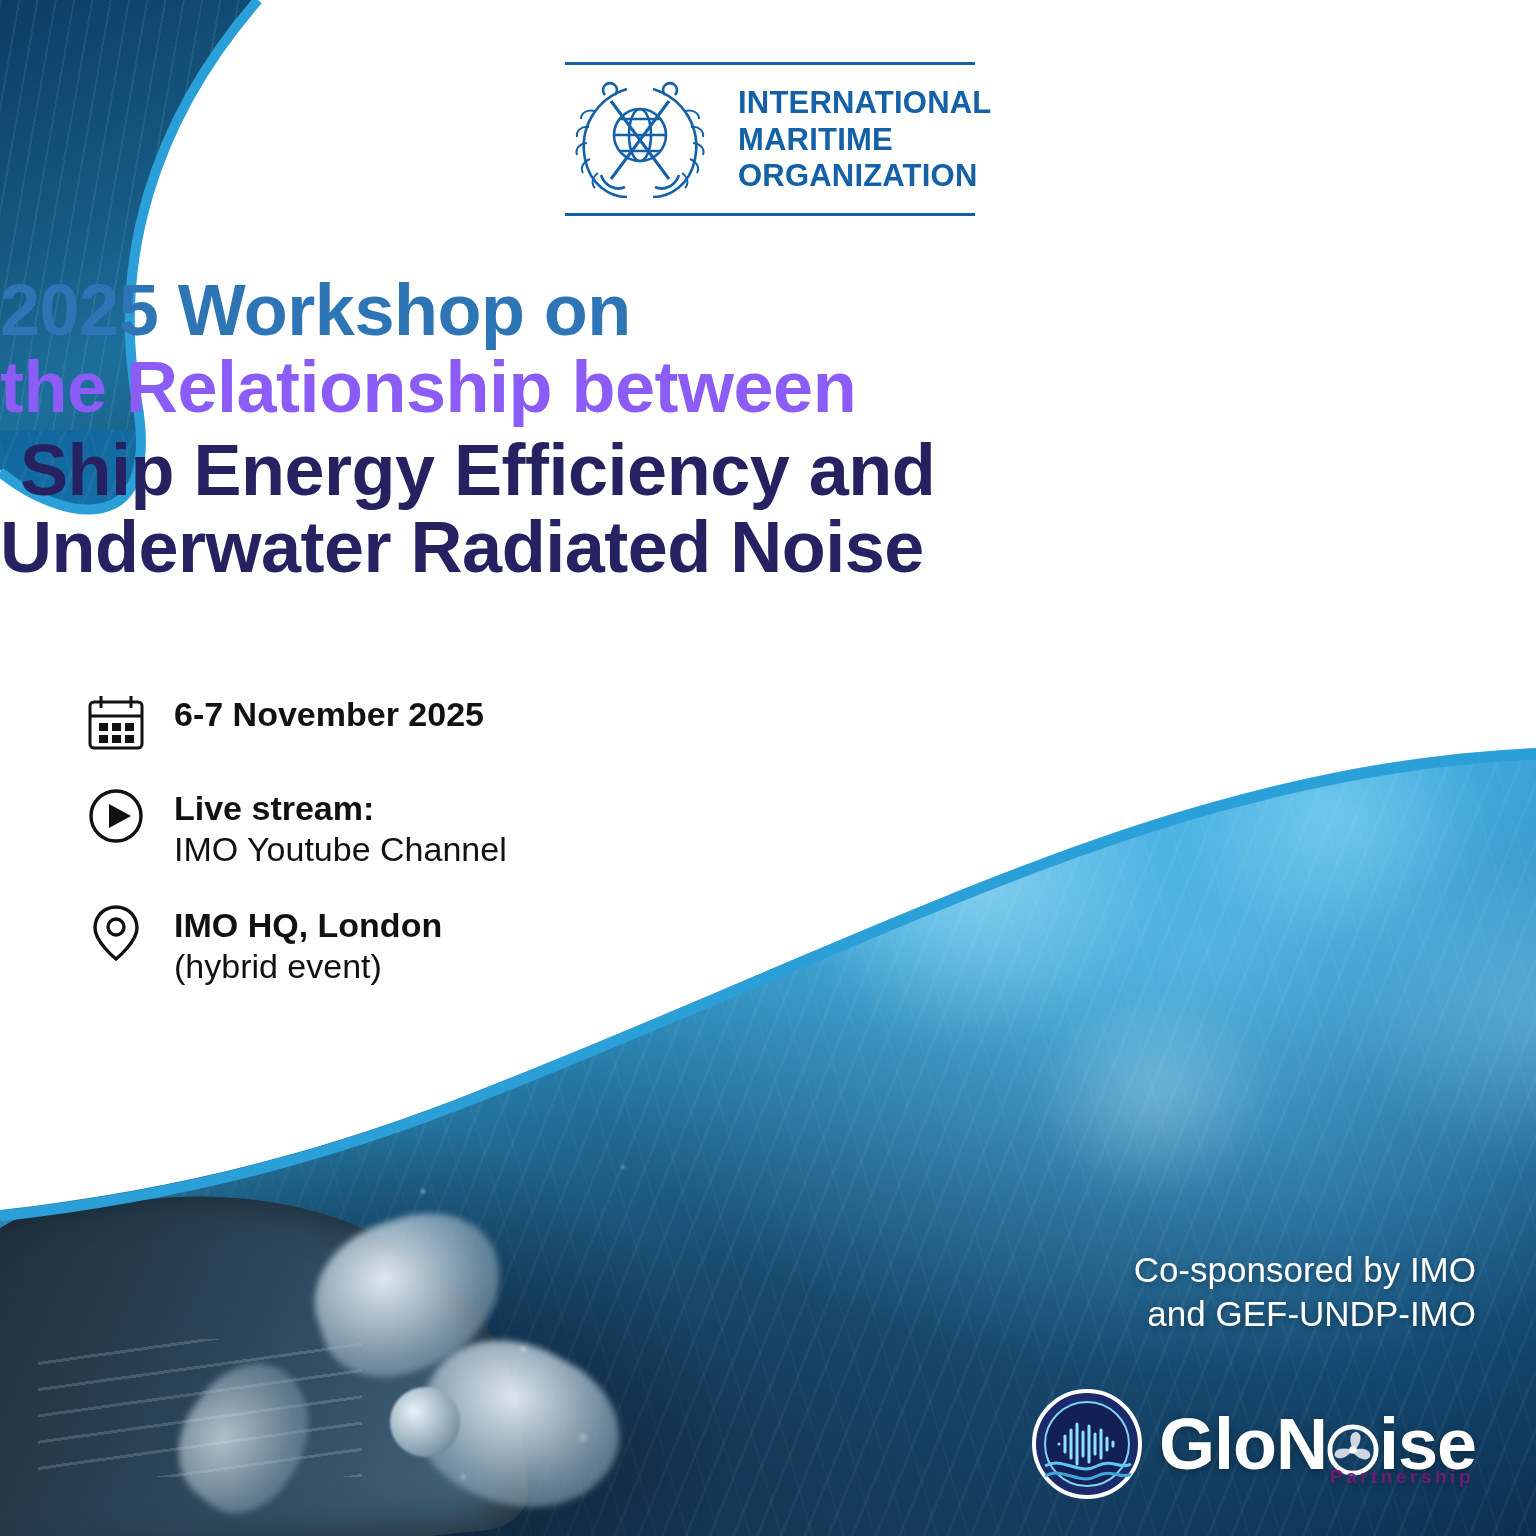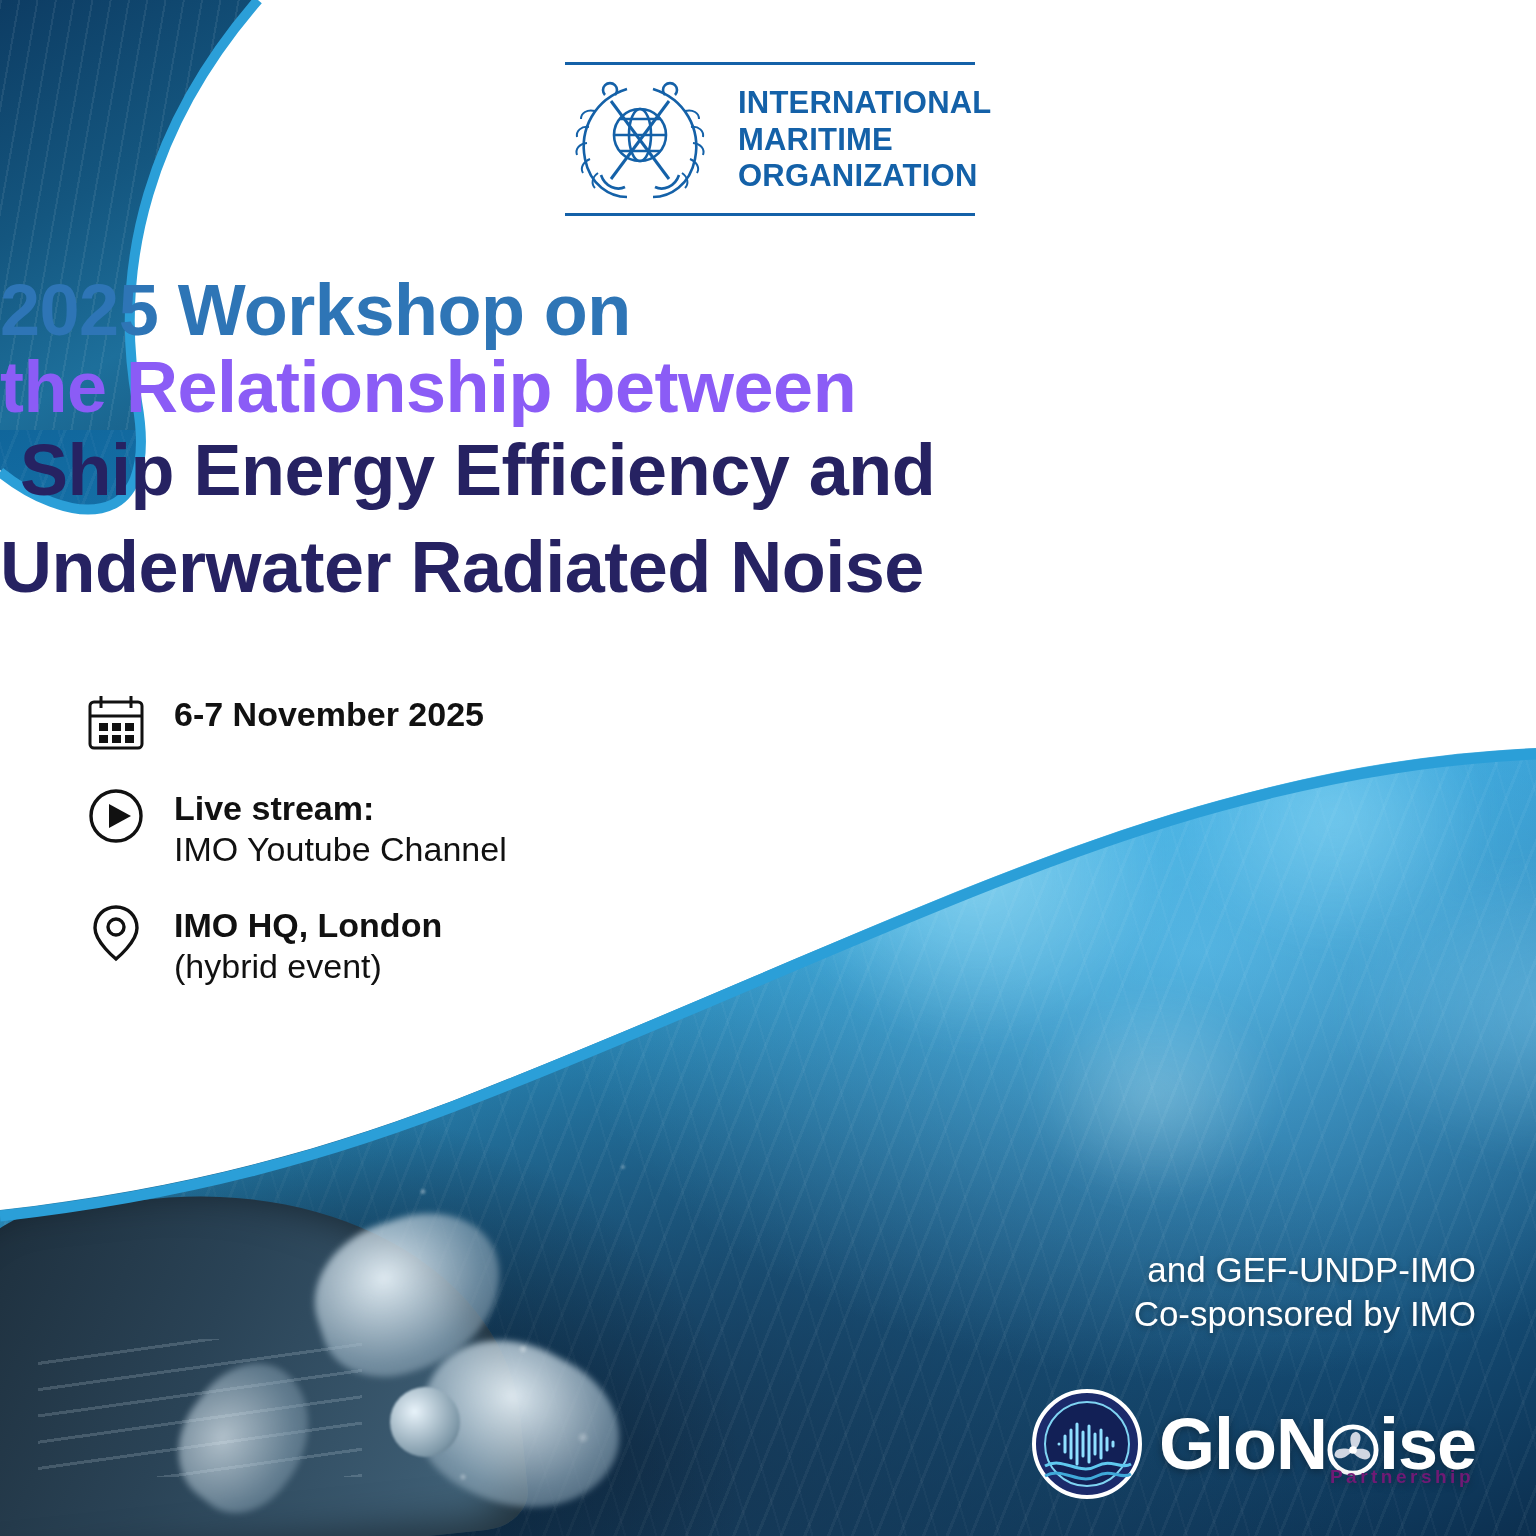--- a/index.html
+++ b/index.html
@@ -157,21 +157,21 @@
     left: 0; right: 0;
     top: 272px;
     text-align: left;
     font-weight: 700;
     line-height: 1.07;
     letter-spacing: -0.5px;
   }
   .title .l1 { color: #2e75b6; font-size: 72px; display: block; }
   .title .l2 { color: #8b5cf6; font-size: 72px; display: block; }
   .title .l3 { color: #262262; font-size: 72px; display: block; margin-top: 6px; padding-left: 20px; }
-  .title .l4 { color: #262262; font-size: 72px; display: block; margin-top: 20px; }
+  .title .l4 { color: #262262; font-size: 72px; display: block; }
 
   
   .info { position: absolute; left: 84px; top: 690px; }
   .info-row { display: flex; align-items: flex-start; gap: 26px; margin-bottom: 30px; }
   .info-ico { width: 64px; height: 64px; flex: 0 0 auto; }
   .info-text { padding-top: 4px; color: #111111; }
   .info-text .strong { font-weight: 700; font-size: 34px; line-height: 1.22; margin-top: 32px; }
   .info-text .light { font-weight: 400; font-size: 34px; line-height: 1.22; }
 
   
@@ -364,22 +364,22 @@
         </span>
         <span class="info-text">
           <span class="strong">IMO HQ, London</span><br>
           <span class="light">(hybrid event)</span>
         </span>
       </div>
 
     </div>
 
     <div class="sponsor">
+      <div>Co-sponsored by IMO</div>
       <div>and GEF-UNDP-IMO</div>
-      <div>Co-sponsored by IMO</div>
     </div>
 
     <div class="glonoise">
       <span class="gn-badge">
         <svg viewBox="0 0 112 112" aria-hidden="true">
           <circle cx="56" cy="56" r="53" fill="#1b2a6b" stroke="#ffffff" stroke-width="4"></circle>
           <circle cx="56" cy="56" r="42" fill="#122056" stroke="#7fd4f2" stroke-width="2"></circle>
           <g stroke="#8fe0ff" stroke-width="3" stroke-linecap="round">
             <path d="M28,56 V56"></path>
             <path d="M34,48 V64"></path>

